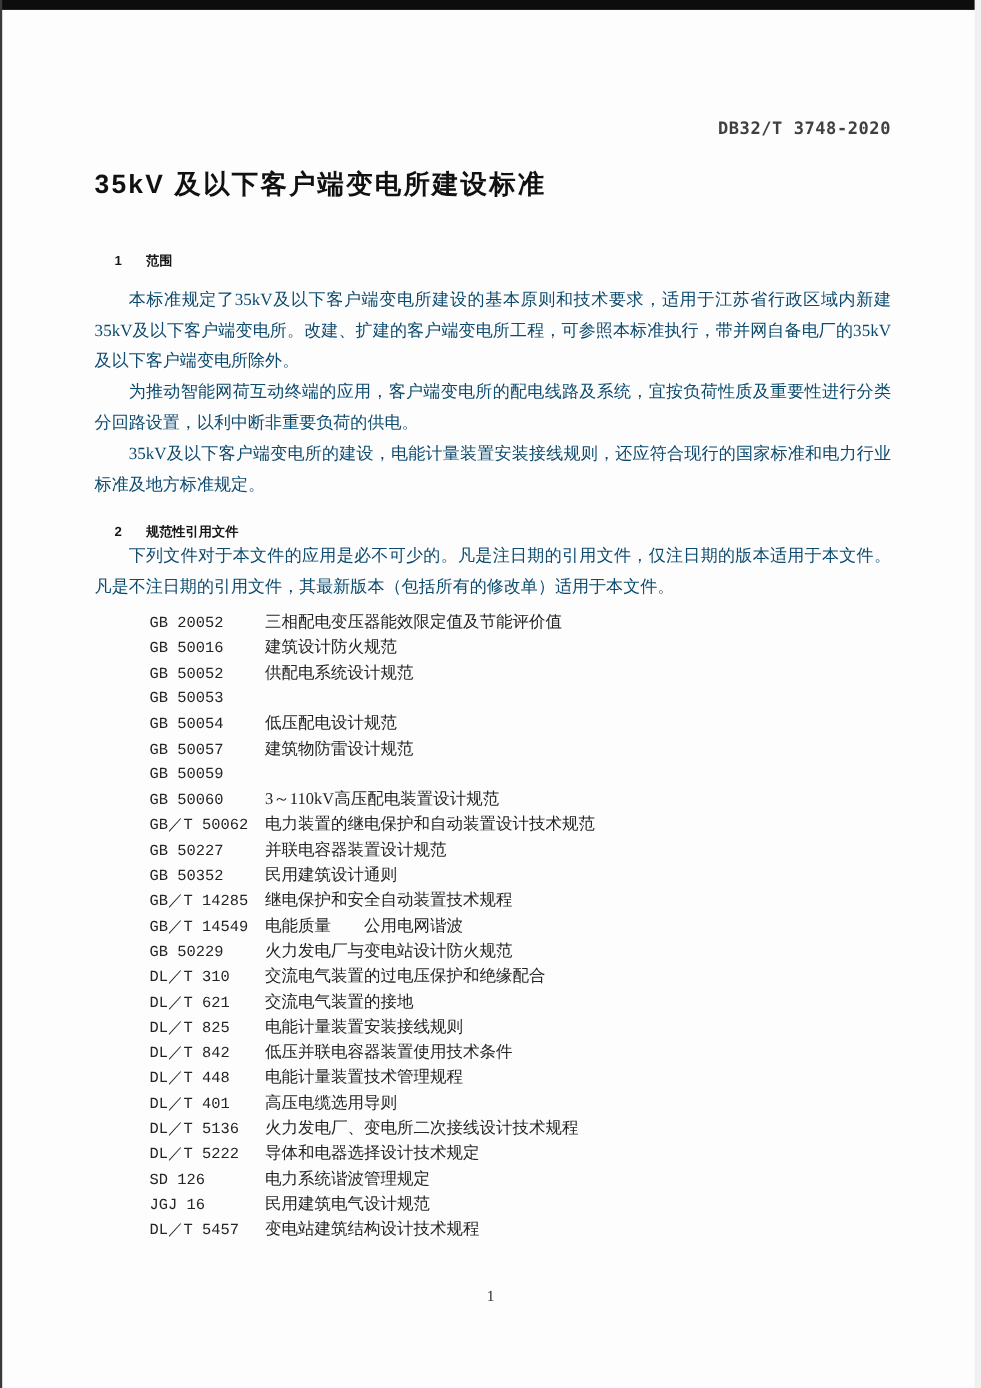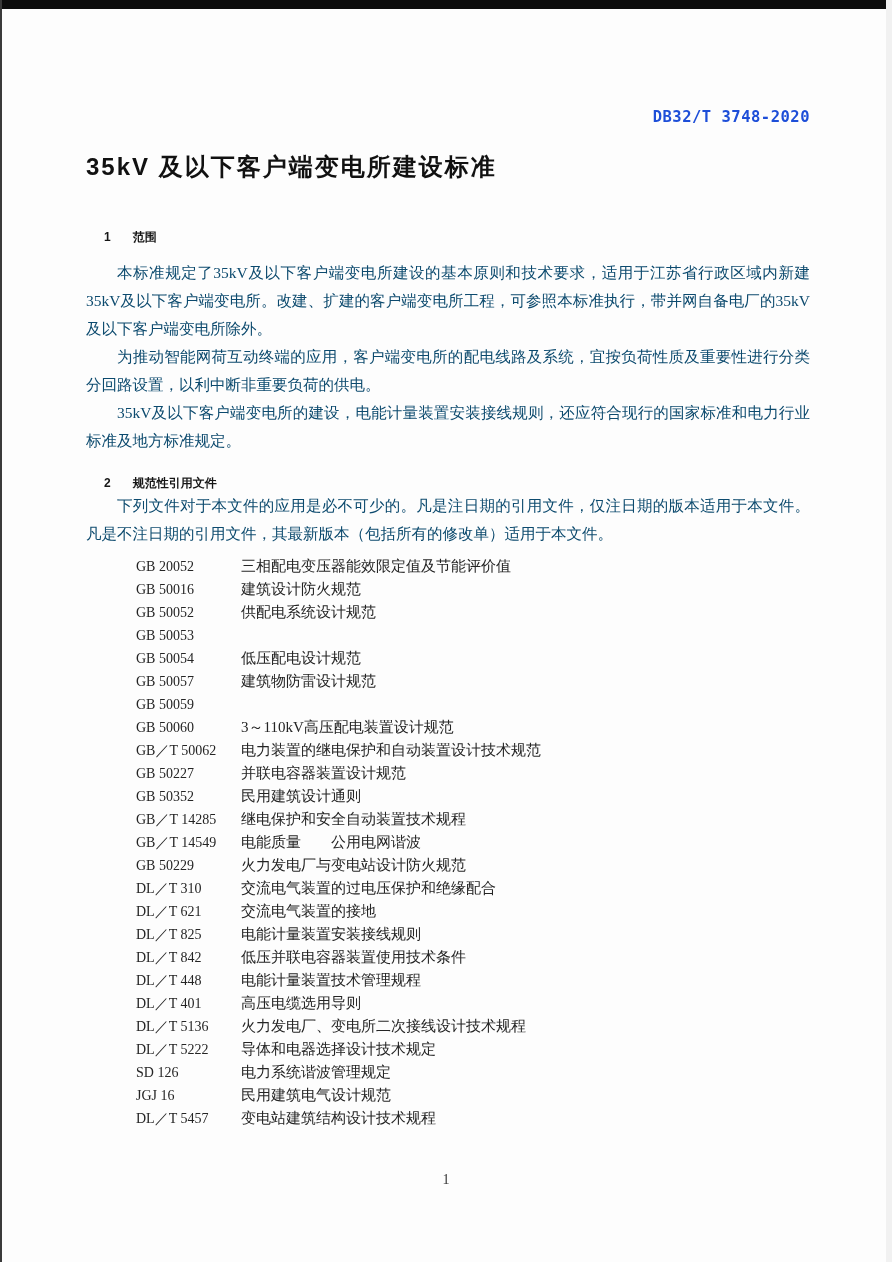--- a/index.html
+++ b/index.html
@@ -43,21 +43,21 @@
     padding: 9px 82px 0 86px;
     box-sizing: border-box;
   }
   .doc-code {
     margin-top: 99px;
     text-align: right;
     font-family: "DejaVu Sans Mono", monospace;
     font-weight: bold;
     font-size: 15.5px;
     letter-spacing: 0.5px;
-    color: #1d4ed8;
+    color: #404040;
   }
   .doc-title {
     margin: 25px 0 0 0;
     font-family: "Liberation Sans", sans-serif;
     font-weight: bold;
     font-size: 24px;
     letter-spacing: 2px;
     color: #111;
   }
   .section-heading {
@@ -93,21 +93,21 @@
   }
   .ref-row {
     display: flex;
     align-items: baseline;
     height: 23px;
     line-height: 23px;
     white-space: nowrap;
   }
   .ref-code {
     flex: 0 0 105px;
-    font-family: Liberation Serif, serif;
+    font-family: Liberation Mono, monospace;
     font-size: 14px;
     letter-spacing: 0px;
   }
   .ref-title { flex: 1 1 auto; }
   .page-footer {
     position: absolute;
     top: 1172px;
     left: 0;
     width: 100%;
     text-align: center;

